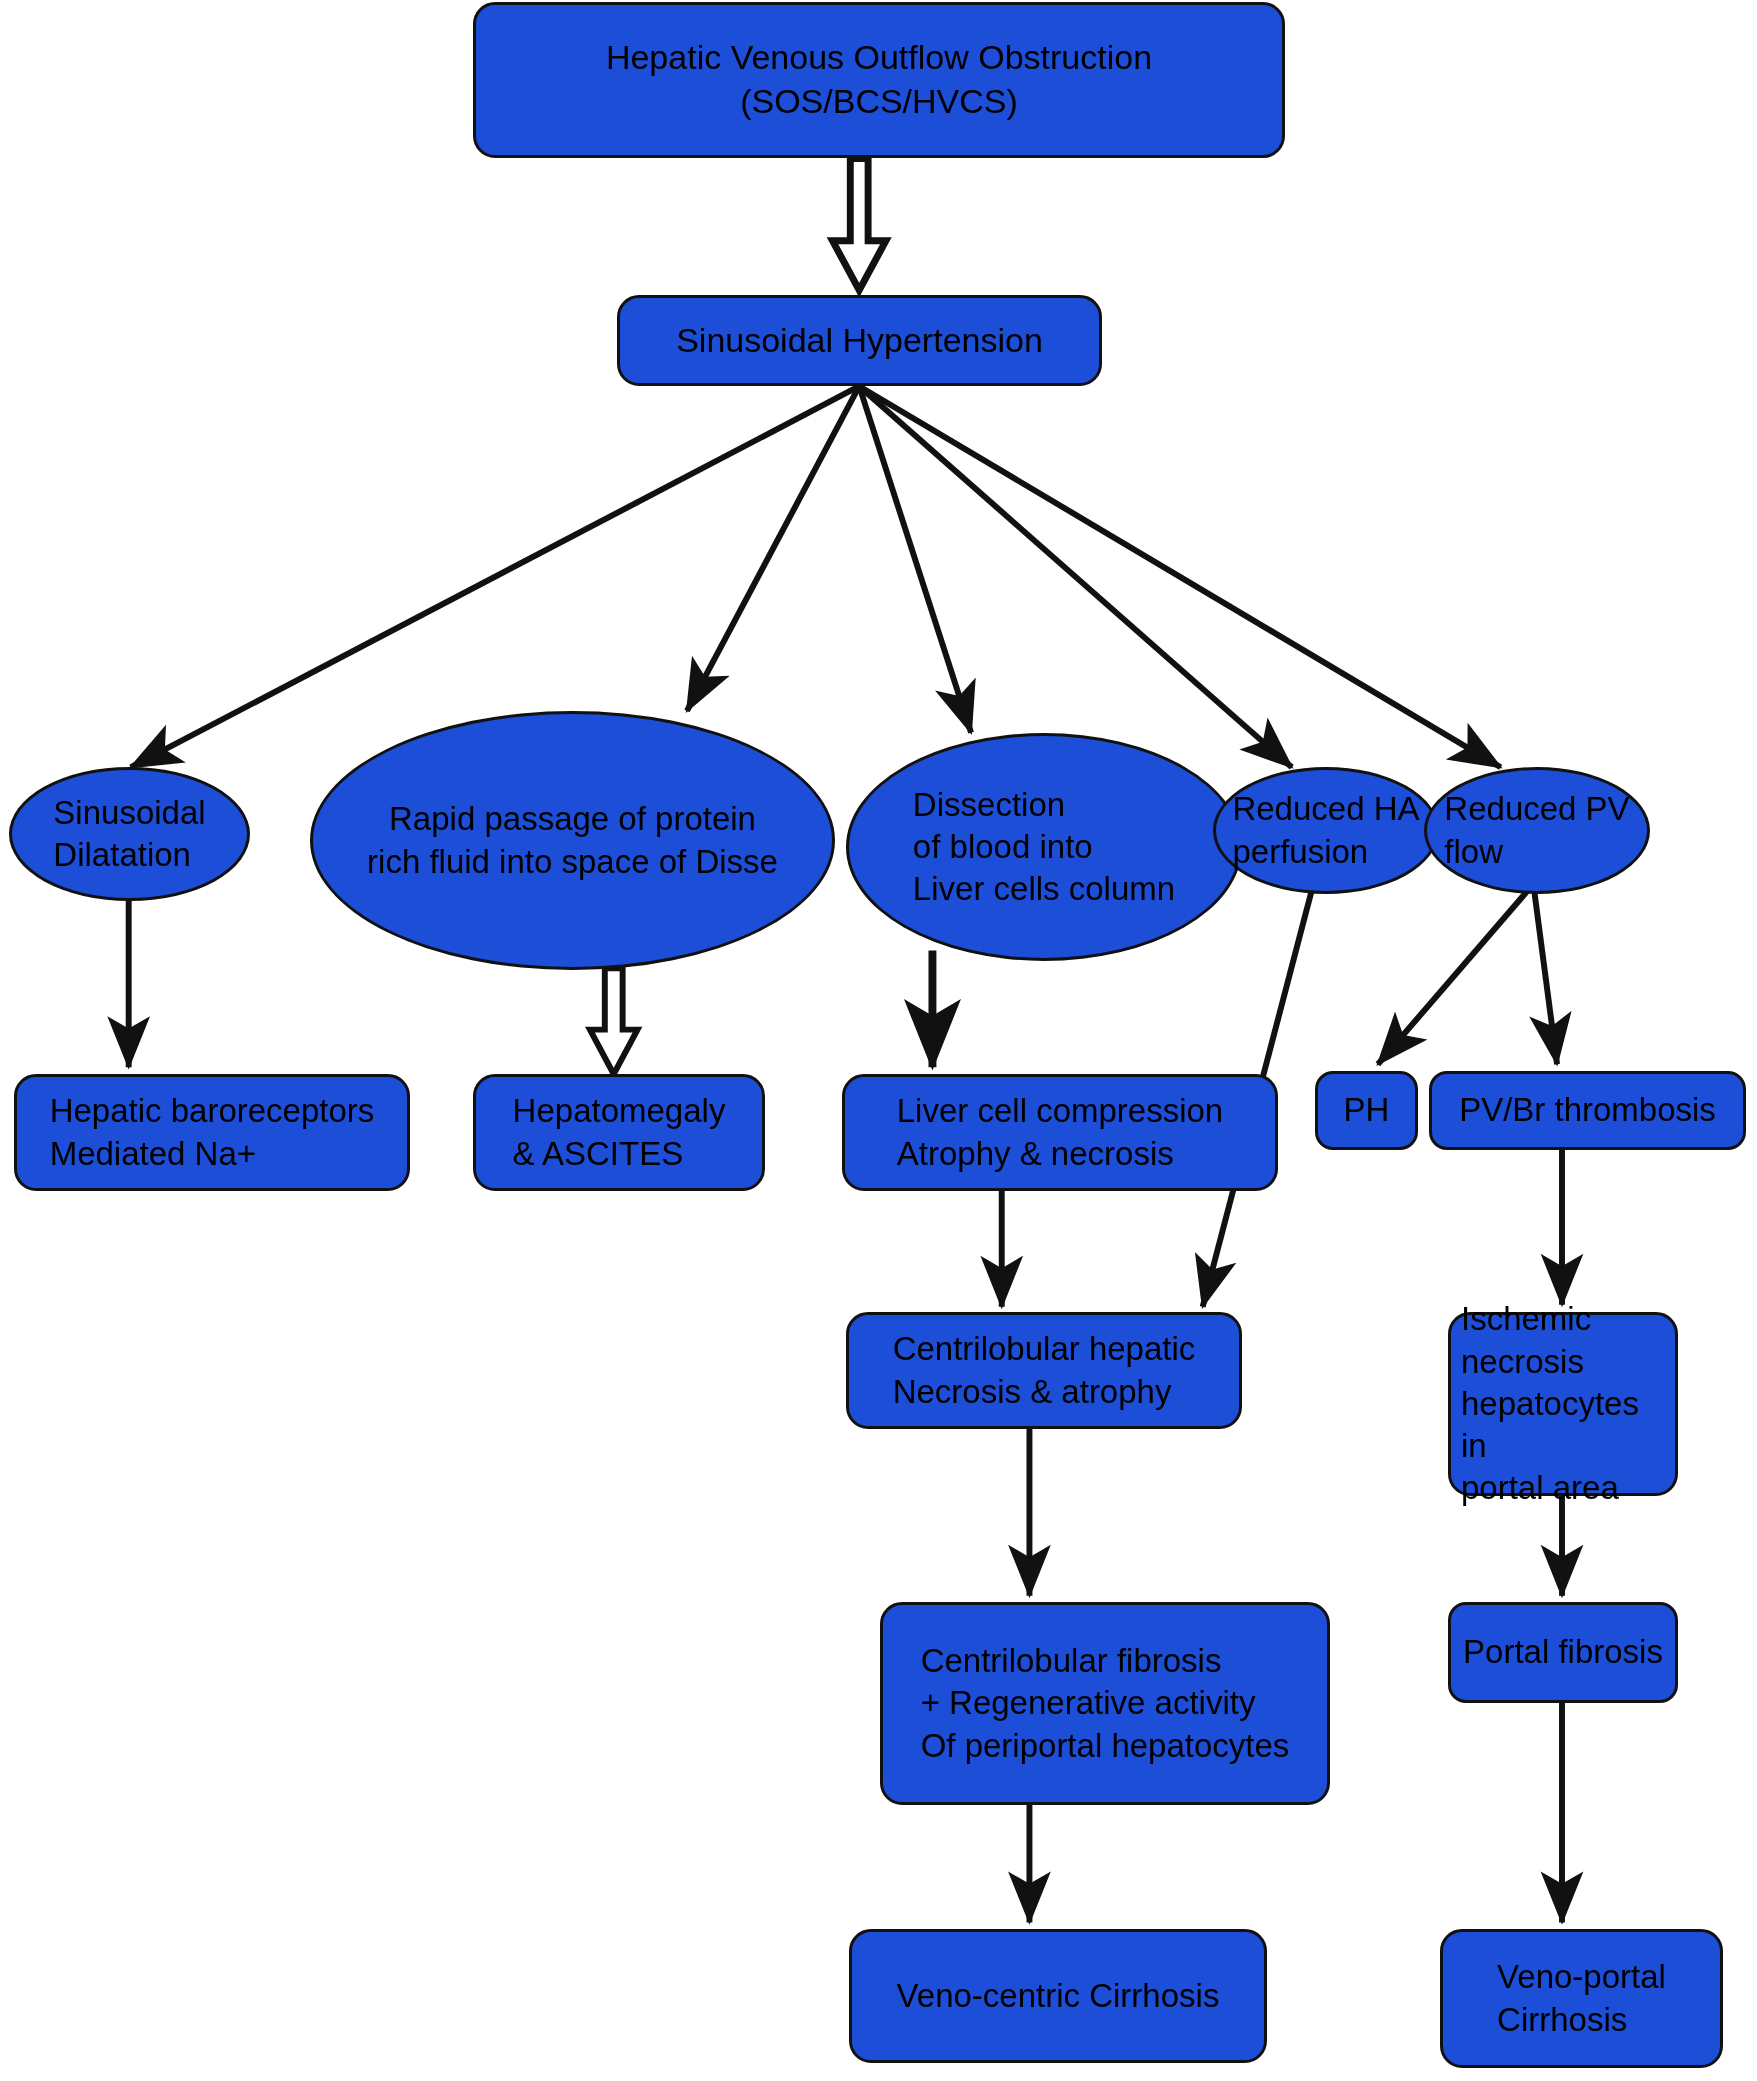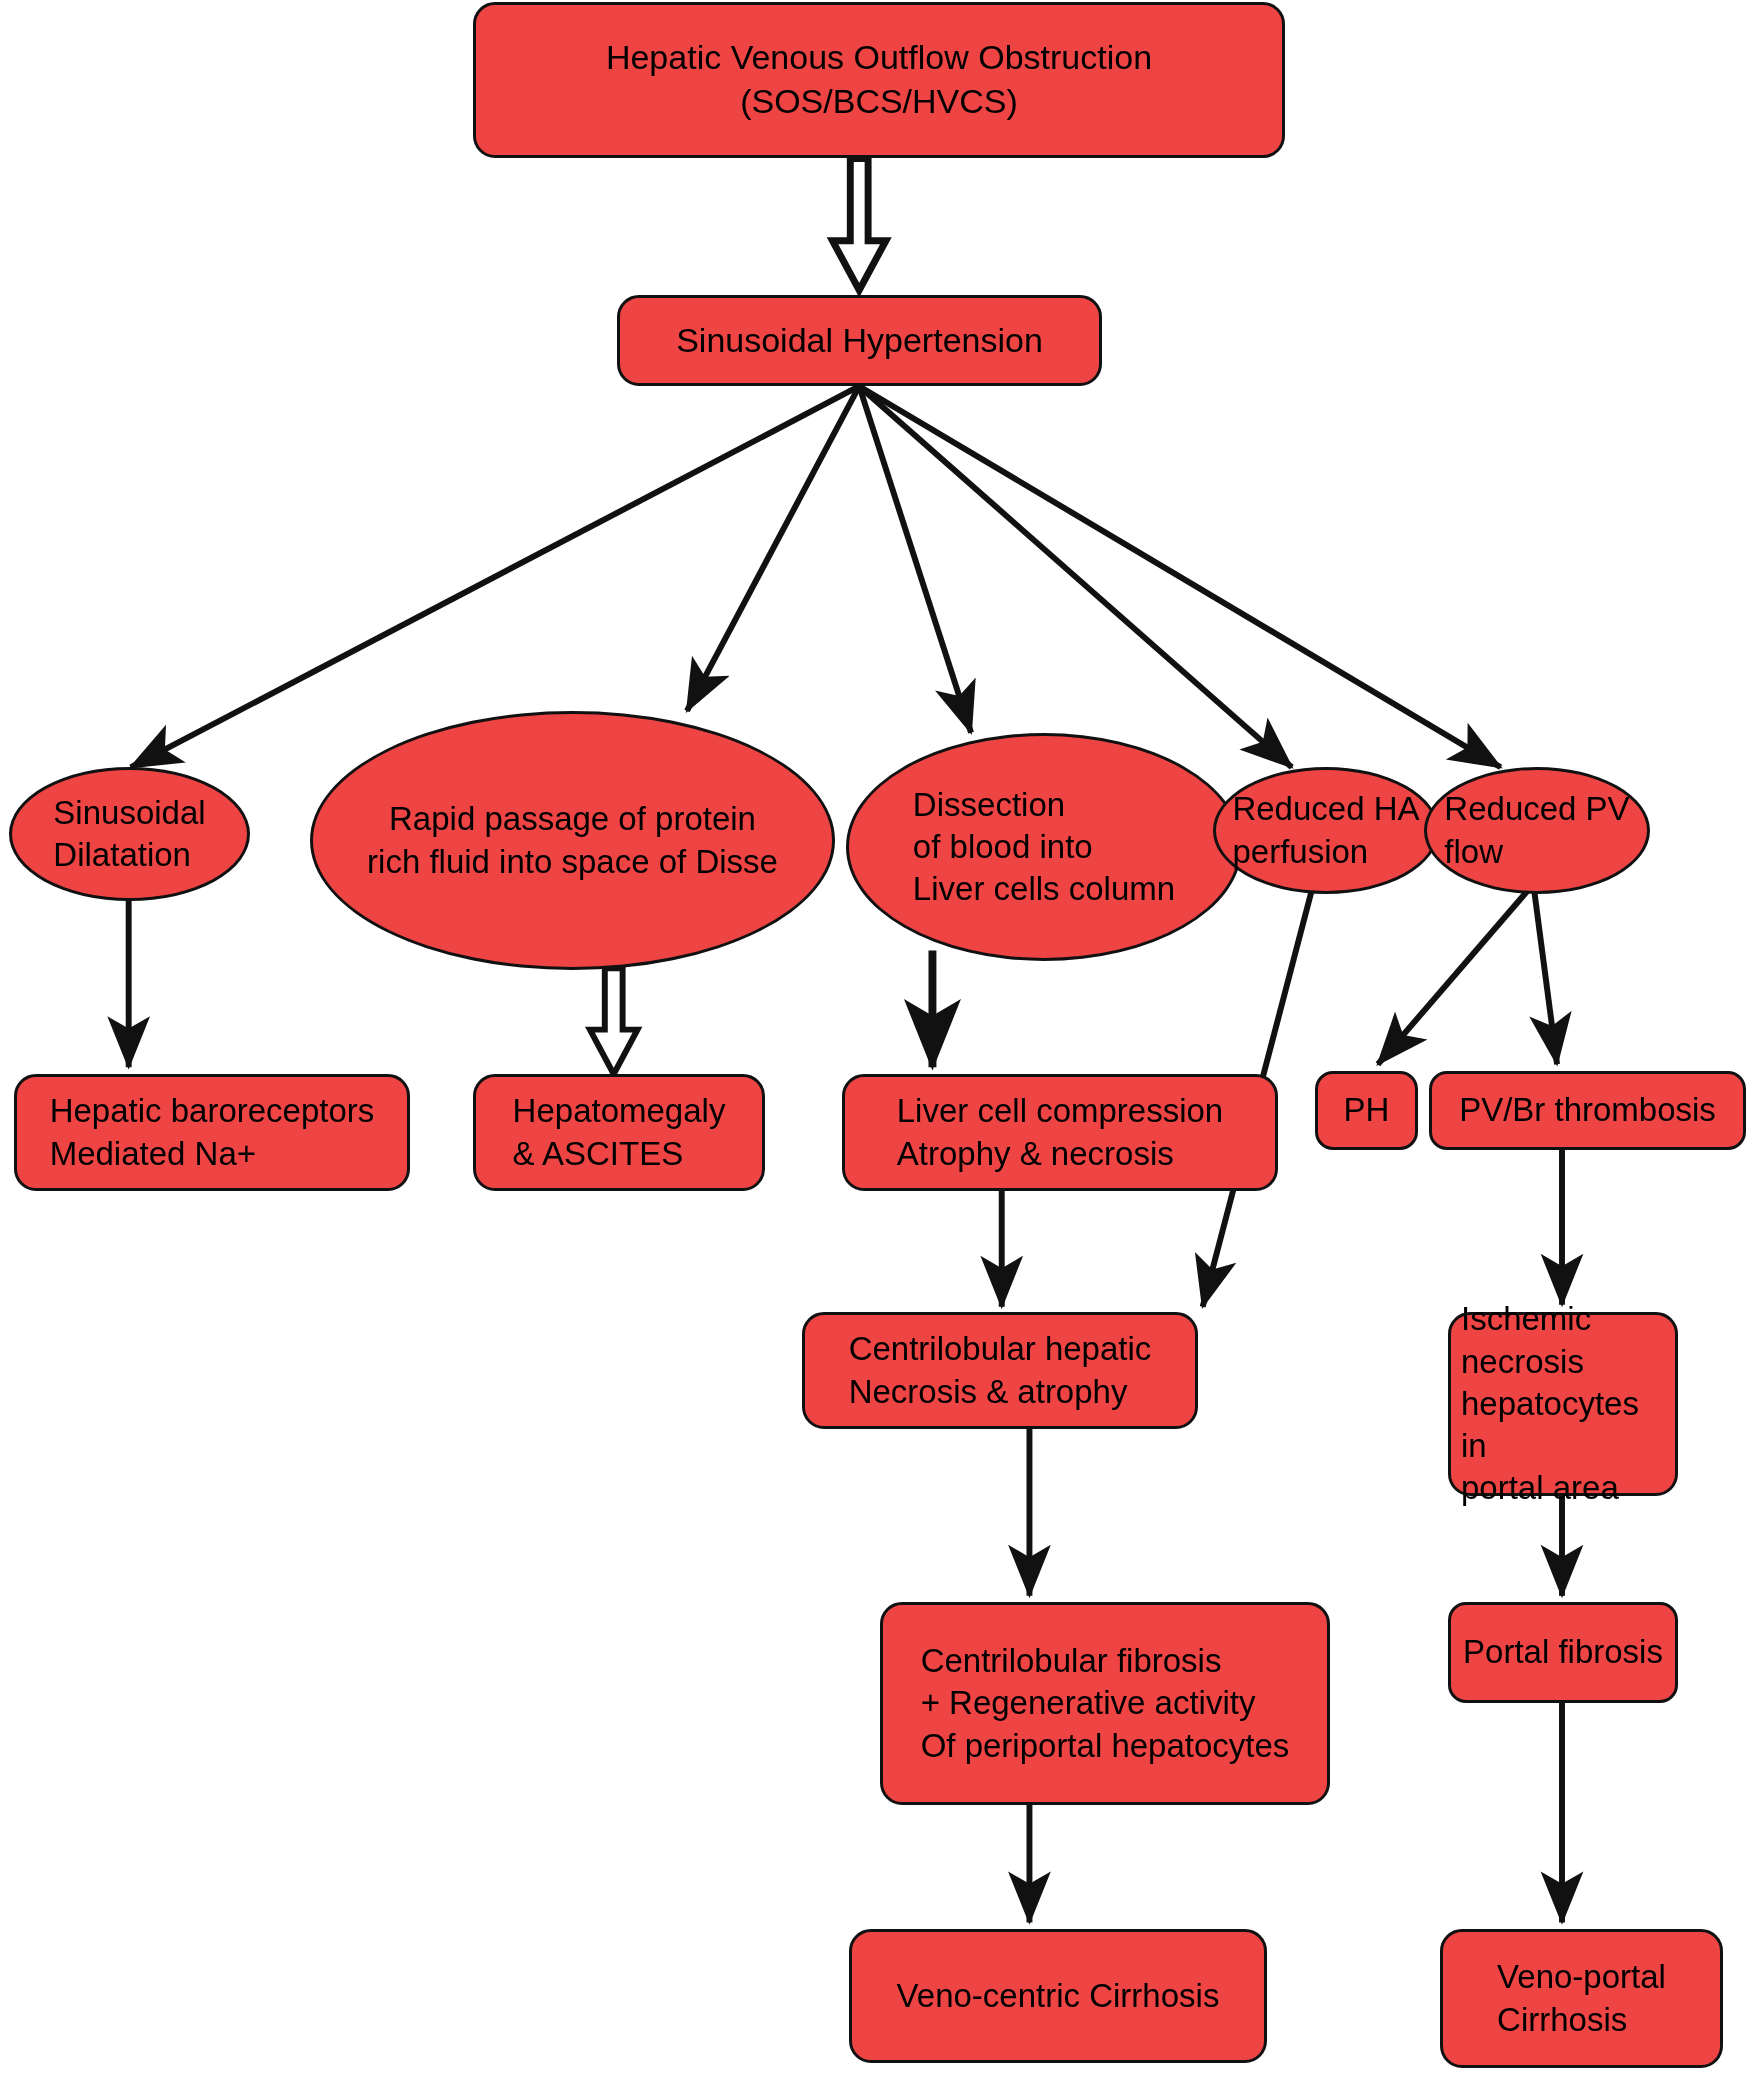--- a/index.html
+++ b/index.html
@@ -26,21 +26,21 @@
     pointer-events: none;
   }
   .node {
     position: absolute;
     box-sizing: border-box;
     display: flex;
     align-items: center;
     justify-content: center;
     text-align: center;
     color: #000000;
-    background: #ef4444;
+    background: #1d4ed8;
     border: 3px solid #111111;
     z-index: 5;
   }
   .node-box {
     border-radius: 22px;
   }
   .node-box.tight { border-radius: 18px; }
   .node-ellipse {
     border-radius: 50%;
     border-width: 3px;
@@ -186,21 +186,21 @@
   </div>
 
   <div class="node node-box tight" style="left:1315px; top:1071px; width:103px; height:79px;">
     <span class="label fs33">PH</span>
   </div>
 
   <div class="node node-box tight" style="left:1429px; top:1071px; width:317px; height:79px;">
     <span class="label fs33">PV/Br thrombosis</span>
   </div>
 
-  <div class="node node-box" style="left:802px; top:1312px; width:396px; height:117px;">
+  <div class="node node-box" style="left:846px; top:1312px; width:396px; height:117px;">
     <span class="label fs33 align-left">Centrilobular hepatic
 Necrosis &amp; atrophy</span>
   </div>
 
   <div class="node node-box" style="left:1448px; top:1312px; width:230px; height:184px;">
     <span class="label fs33 align-left">Ischemic
 necrosis
 hepatocytes in
 portal area</span>
   </div>

